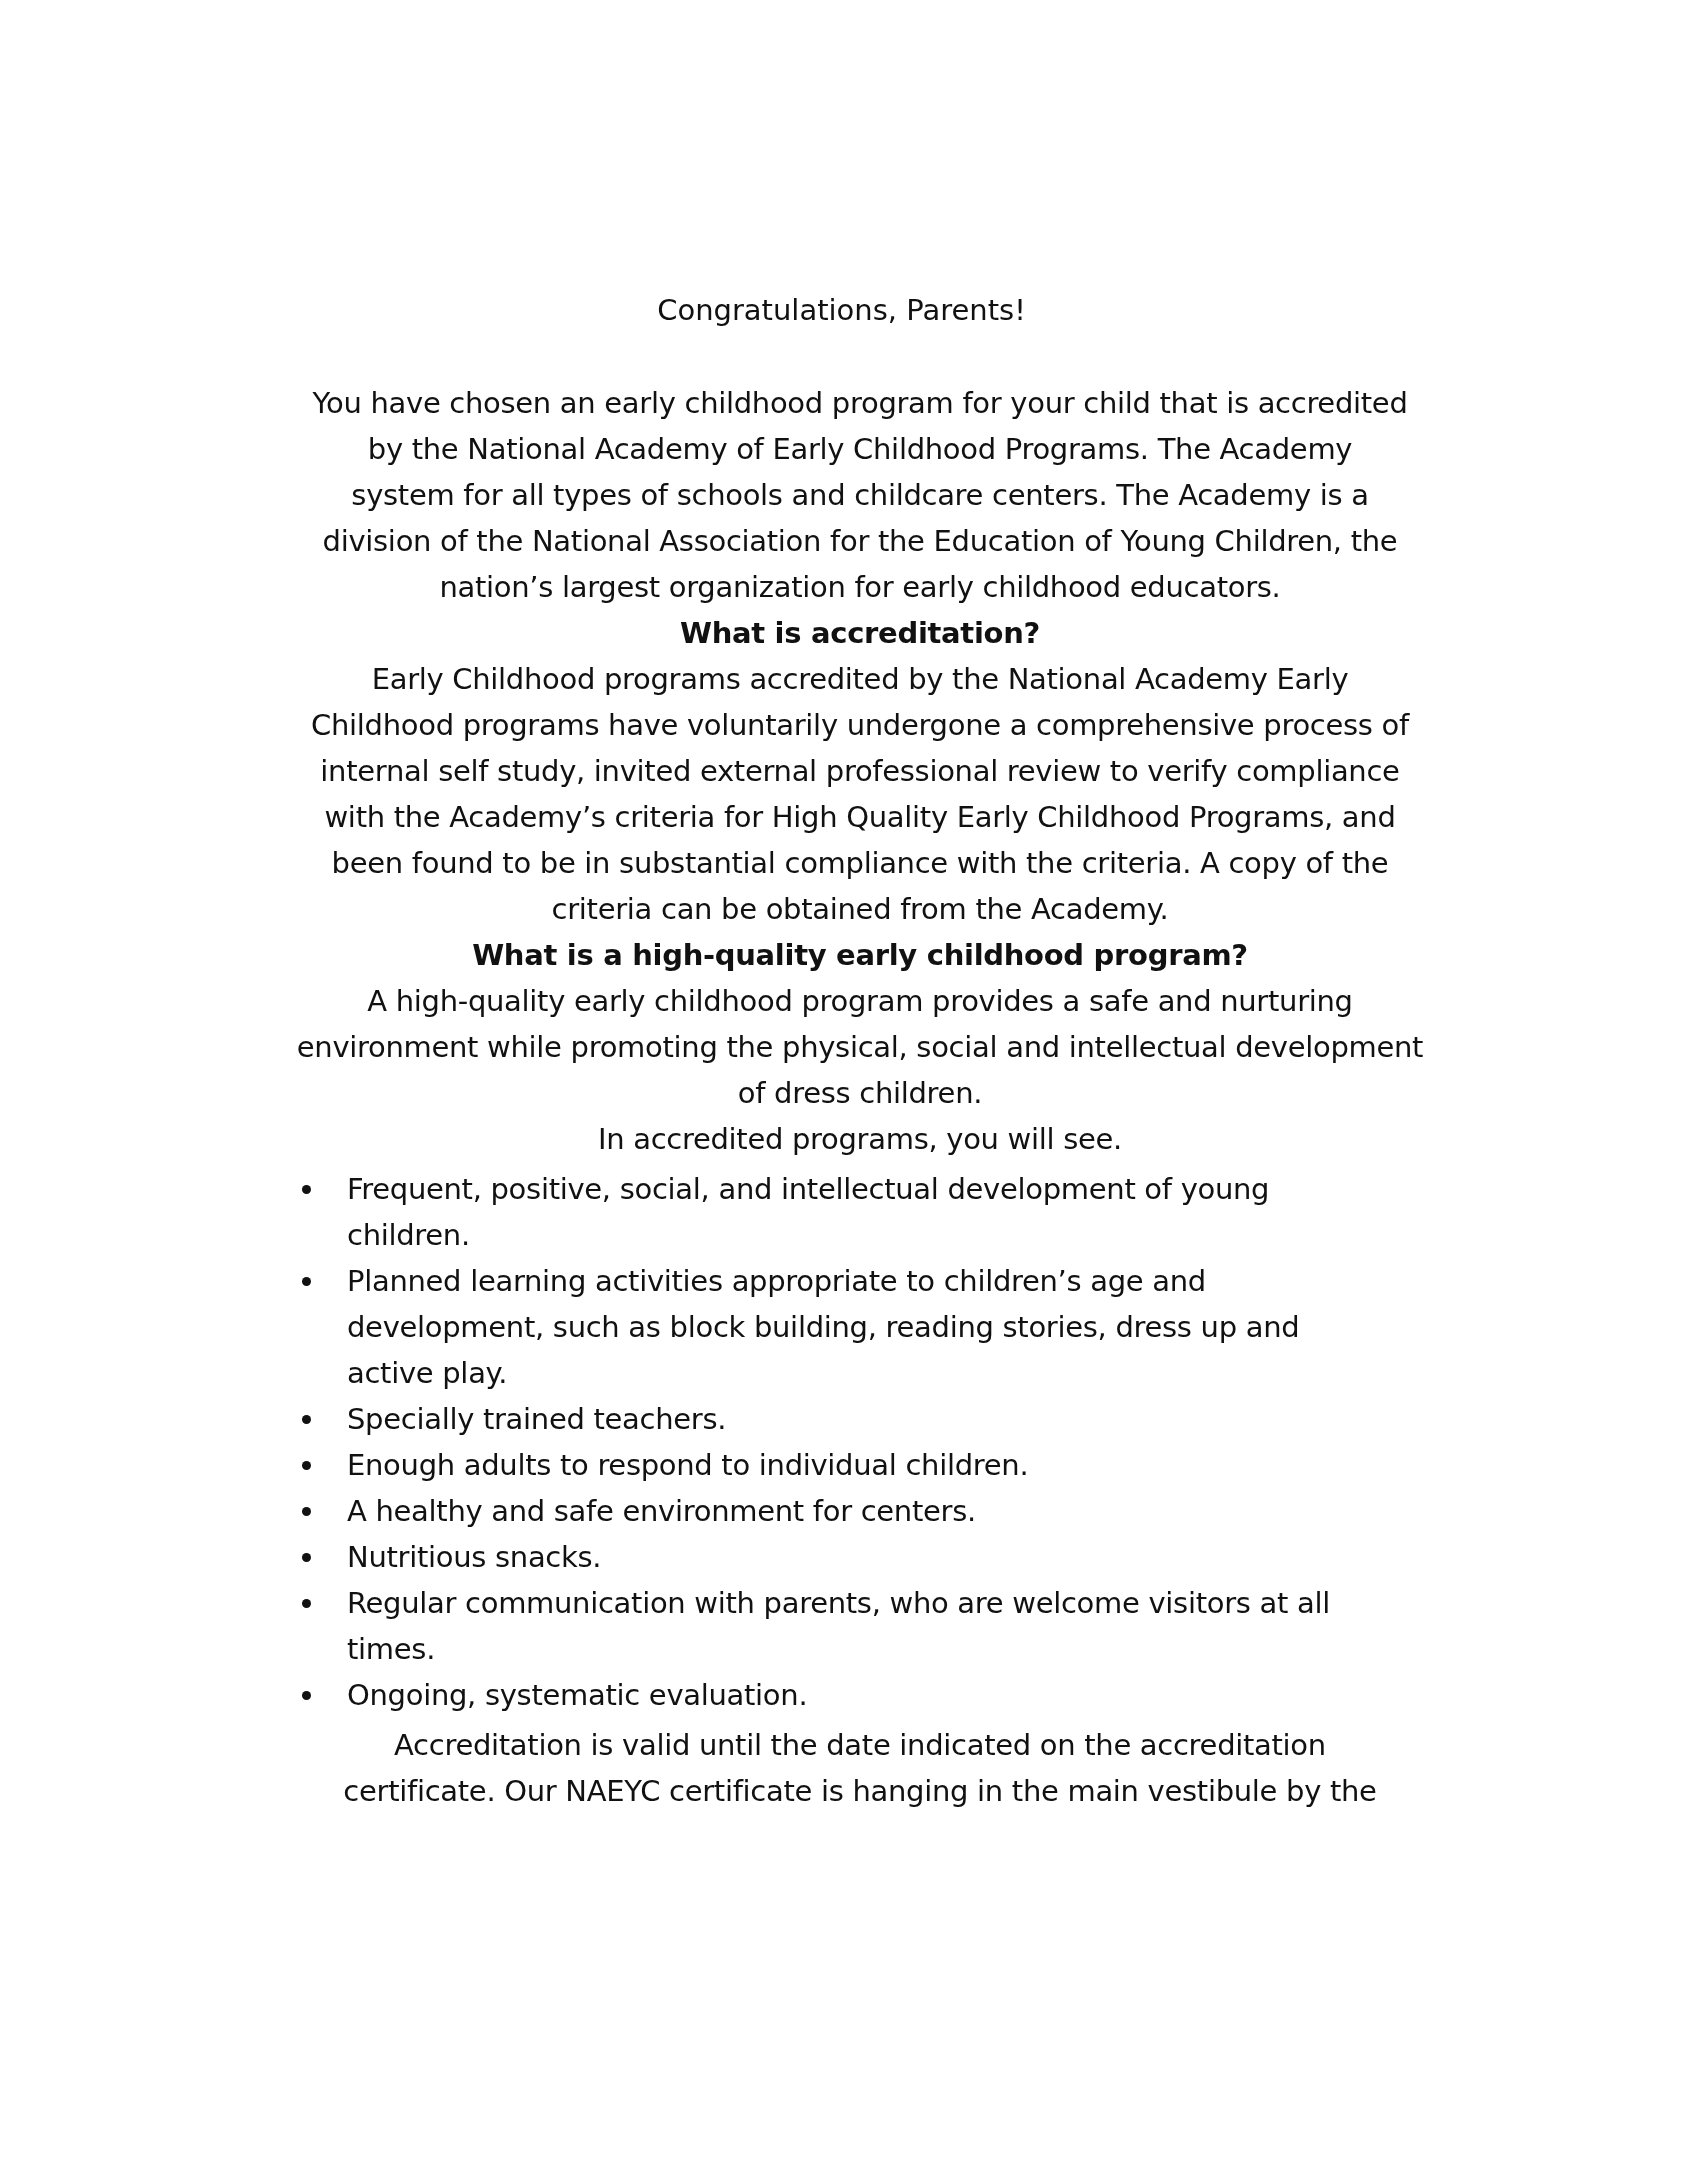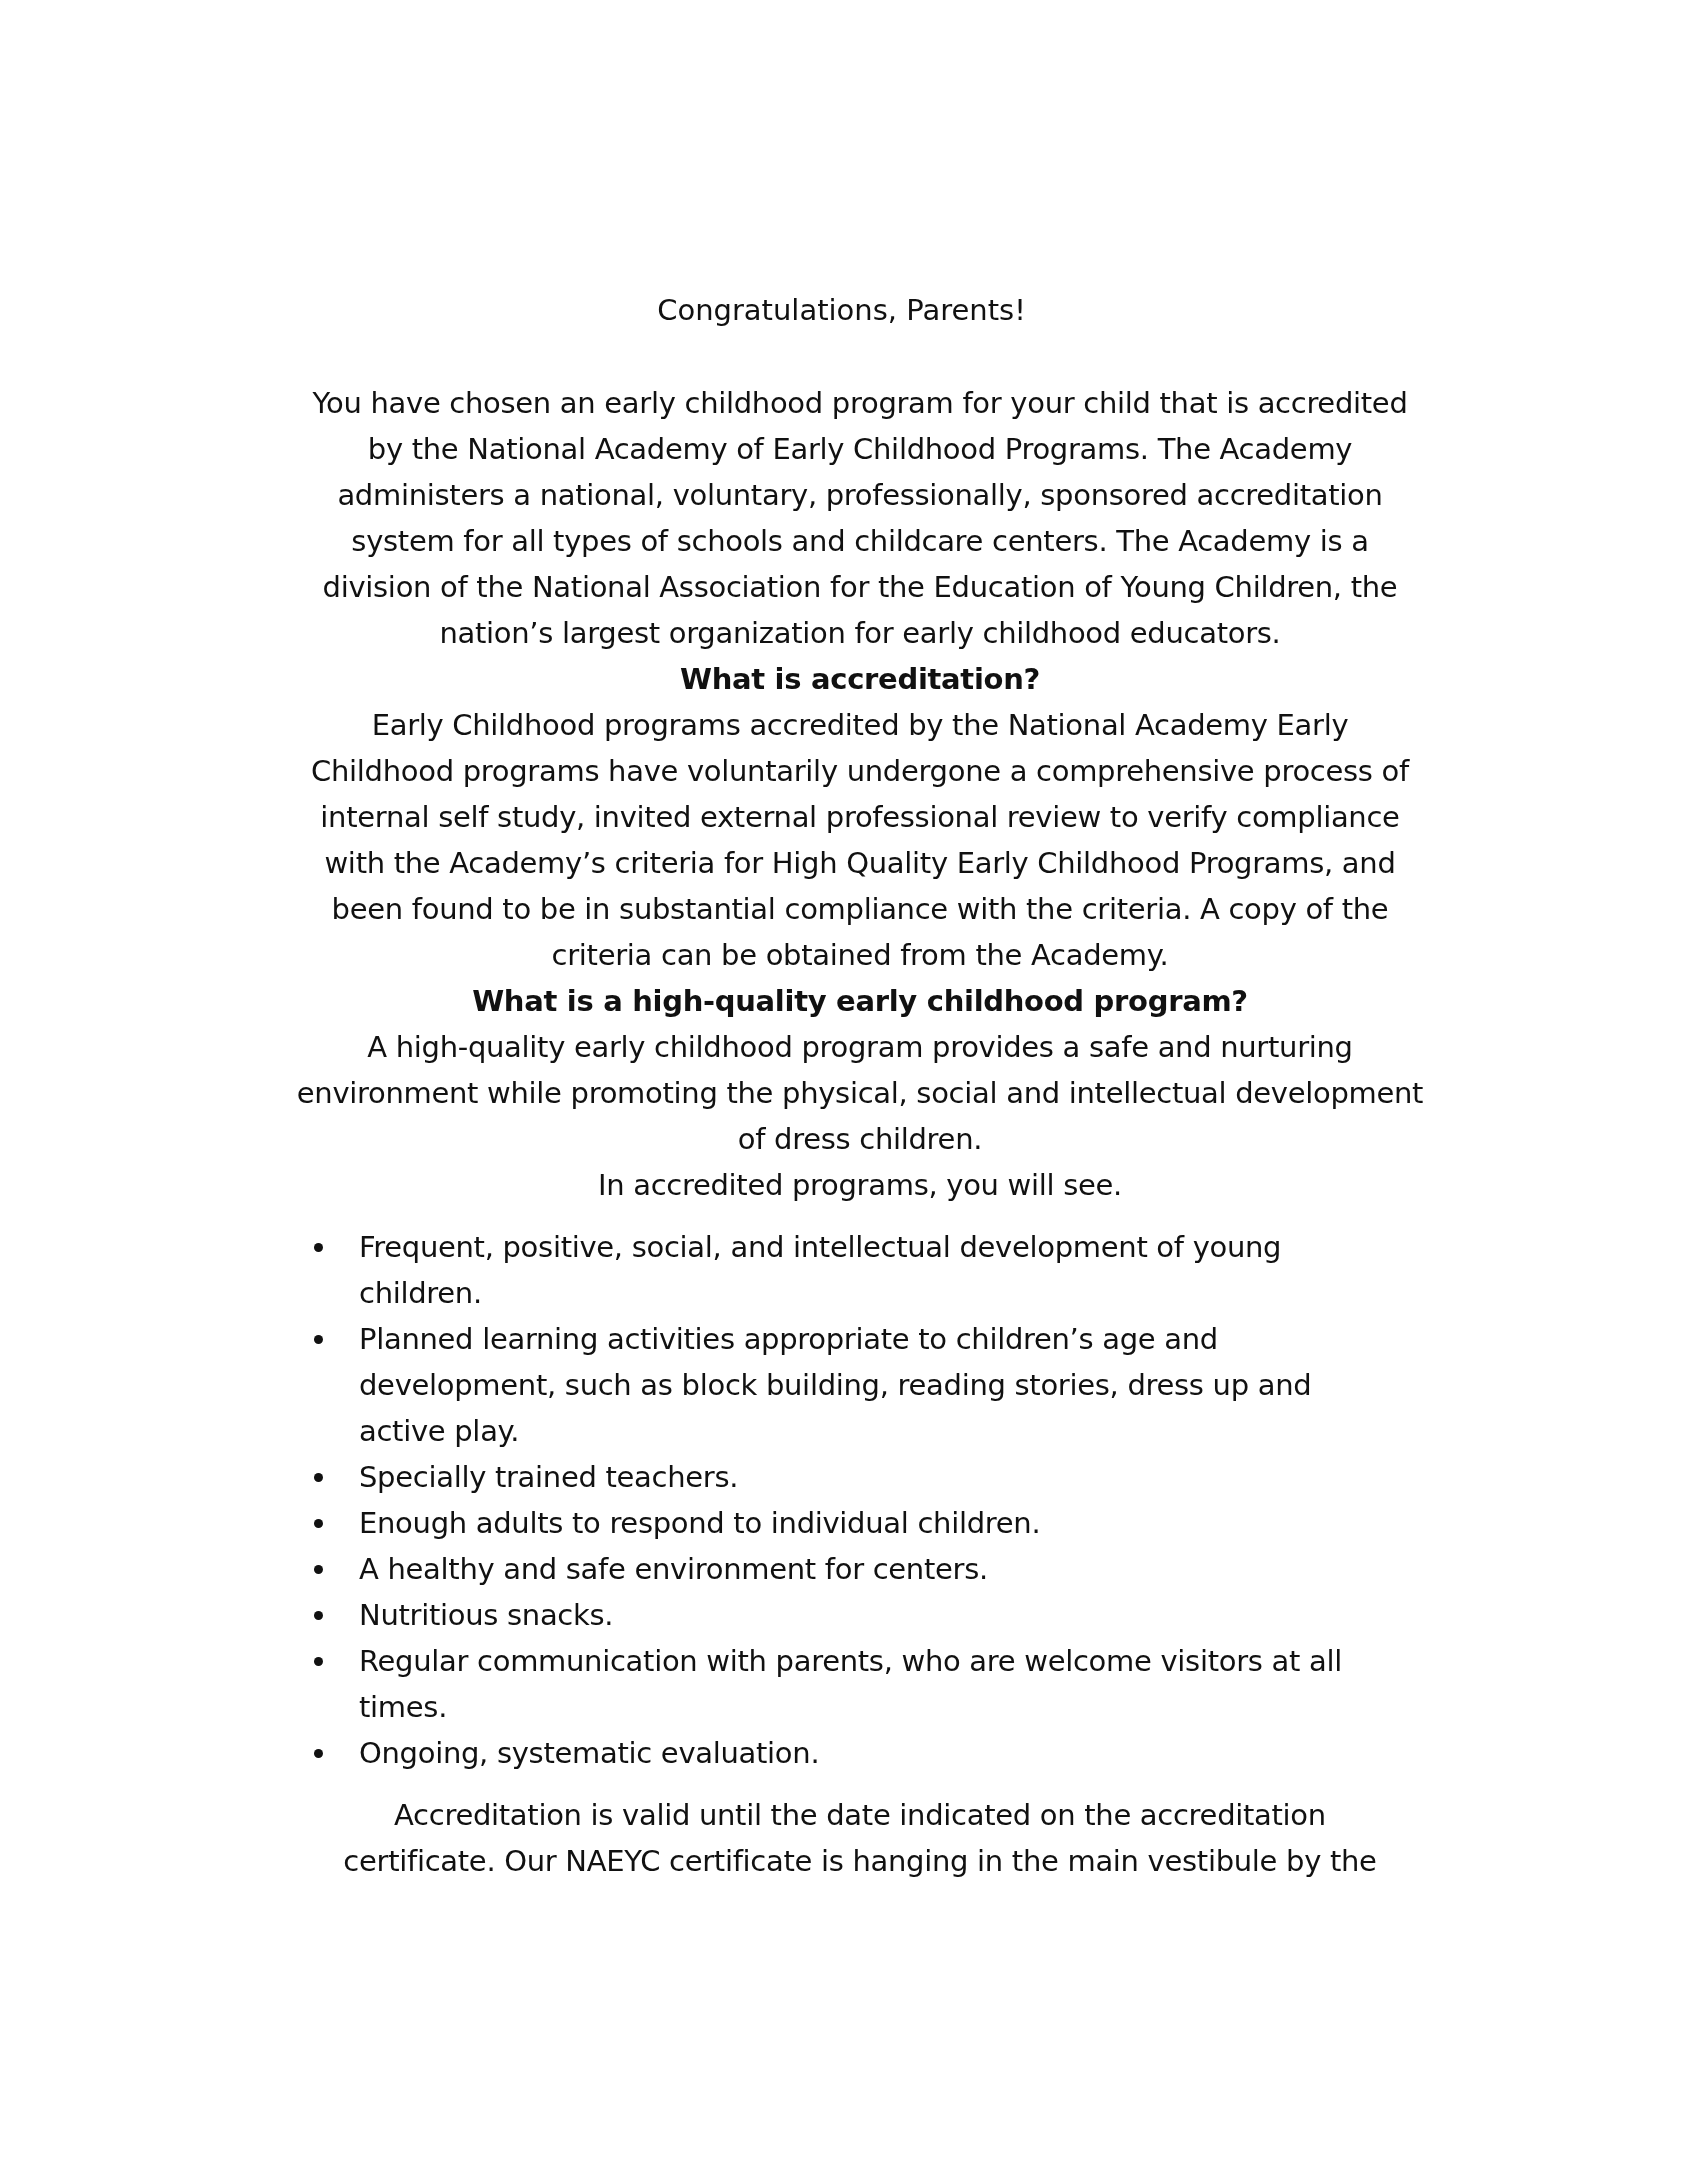--- a/index.html
+++ b/index.html
@@ -5,37 +5,36 @@
   html, body { margin: 0; padding: 0; background: #ffffff; }
   body { width: 1683px; height: 2178px; position: relative; overflow: hidden;
          font-family: "DejaVu Sans", sans-serif; color: #111; }
   .page { position: absolute; left: 246px; top: 0; width: 1228px; }
   .title { position: absolute; left: 0; width: 1228px; top: 287px; text-align: center;
            font-size: 29px; line-height: 46px; margin-left: -246px; width: 1683px; }
   .content { position: absolute; left: 0; top: 380px; width: 1228px;
              font-size: 29px; line-height: 46px; letter-spacing: -0.3px; }
   .content p { margin: 0; text-align: center; }
   .heading { font-weight: bold; }
-  ul.bullets { list-style: none; margin: 16px; padding: 0; }
+  ul.bullets { list-style: none; margin: 4px; padding: 0; }
   ul.bullets li { position: relative; padding-left: 97px; }
   ul.bullets li .dot { position: absolute; left: 52px; top: 19px; width: 9px; height: 9px;
                        background: #111; border-radius: 50%; }
   .line { display: block; white-space: nowrap; }
 </style>
 </head>
 <body>
 
 <div class="page">
   <div class="title">Congratulations, Parents!</div>
 
   <div class="content">
     <p>
       <span class="line">You have chosen an early childhood program for your child that is accredited</span>
       <span class="line">by the National Academy of Early Childhood Programs.  The Academy</span>
-      <span class="line">administers a national, voluntary, professionally, sponsored accreditation</span>
       <span class="line">system for all types of schools and childcare centers.  The Academy is a</span>
       <span class="line">division of the National Association for the Education of Young Children, the</span>
       <span class="line">nation’s largest organization for early childhood educators.</span>
     </p>
 
     <p class="heading">What is accreditation?</p>
     <p>
       <span class="line">Early Childhood programs accredited by the National Academy Early</span>
       <span class="line">Childhood programs have voluntarily undergone a comprehensive process of</span>
       <span class="line">internal self study, invited external professional review to verify compliance</span>

